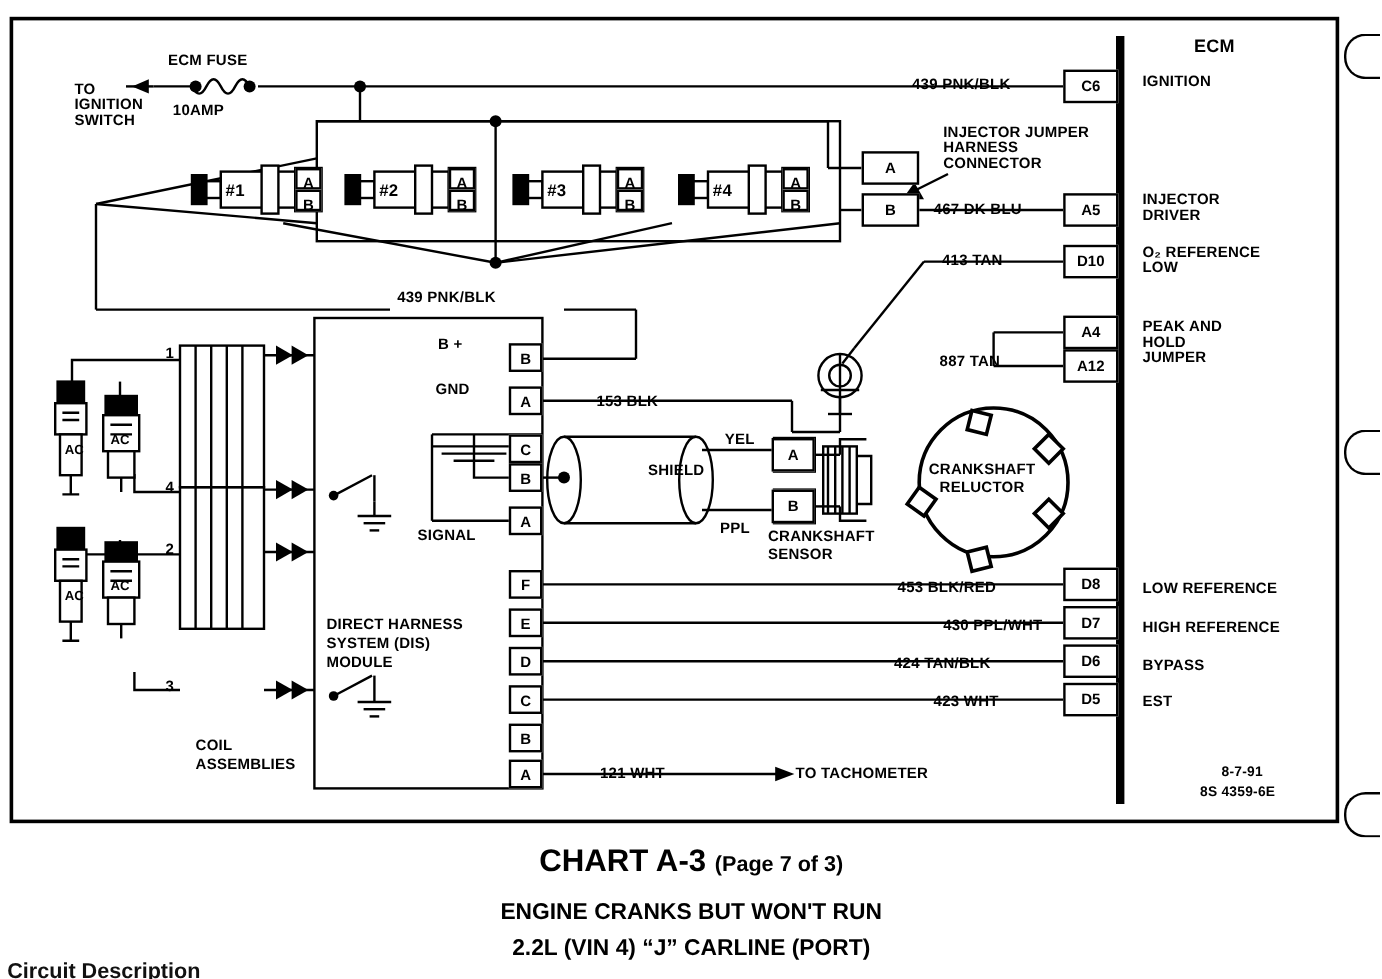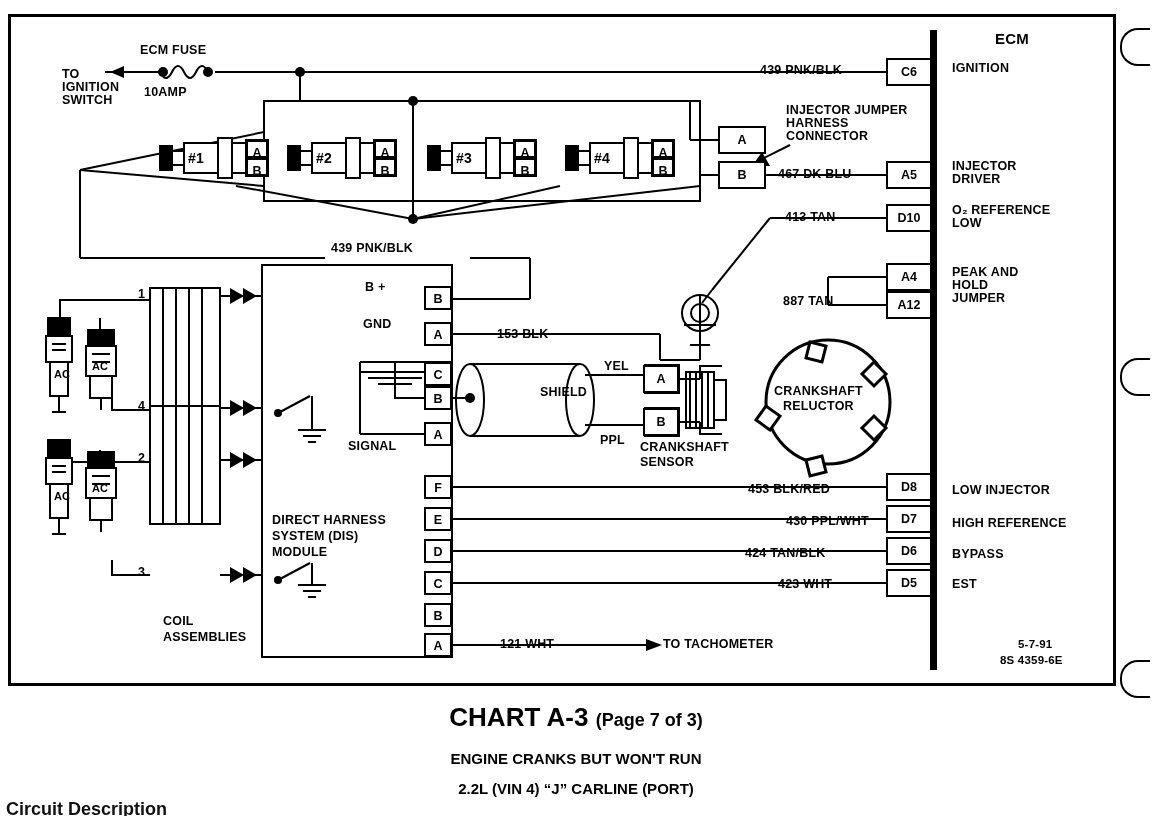--- a/index.html
+++ b/index.html
@@ -61,21 +61,21 @@
     line-height: 22px;
   }
   .title-area {
     position: absolute;
     left: 0;
     width: 1152px;
     text-align: center;
   }
   .t1 { font-size: 26px; font-weight: bold; }
   .t1 small { font-size: 18px; }
-  .t2 { font-size: 15px; font-weight: bold; }
+  .t2 { font-size: 19px; font-weight: bold; }
   .edge-mark {
     position: absolute;
     right: 2px;
     width: 28px;
     height: 34px;
     border: 2px solid #000;
     border-right: none;
     border-radius: 18px 0 0 18px;
     background: #fff;
   }
@@ -384,21 +384,21 @@
 CONNECTOR</div>
 
   <div class="lbl" style="left:952px; top:62px;">IGNITION</div>
   <div class="lbl" style="left:952px; top:160px;">INJECTOR
 DRIVER</div>
   <div class="lbl" style="left:952px; top:204px;">O₂ REFERENCE
 LOW</div>
   <div class="lbl" style="left:952px; top:266px;">PEAK AND
 HOLD
 JUMPER</div>
-  <div class="lbl" style="left:952px; top:484px;">LOW INJECTOR</div>
+  <div class="lbl" style="left:952px; top:484px;">LOW REFERENCE</div>
   <div class="lbl" style="left:952px; top:517px;">HIGH REFERENCE</div>
   <div class="lbl" style="left:952px; top:548px;">BYPASS</div>
   <div class="lbl" style="left:952px; top:578px;">EST</div>
 
   <div class="lbl" style="left:760px; top:64px;">439 PNK/BLK</div>
   <div class="lbl" style="left:778px; top:168px;">467 DK BLU</div>
   <div class="lbl" style="left:785px; top:211px;">413 TAN</div>
   <div class="lbl" style="left:783px; top:295px;">887 TAN</div>
   <div class="lbl" style="left:331px; top:242px;">439 PNK/BLK</div>
   <div class="lbl" style="left:497px; top:328px;">153 BLK</div>
@@ -425,21 +425,21 @@
 ASSEMBLIES</div>
 
   <div class="lbl" style="left:500px; top:386px;margin-left:40px;">SHIELD</div>
   <div class="lbl" style="left:604px; top:360px;">YEL</div>
   <div class="lbl" style="left:600px; top:434px;">PPL</div>
   <div class="lbl" style="left:640px; top:440px; line-height:15px;">CRANKSHAFT
 SENSOR</div>
   <div class="lbl" style="left:774px; top:384px; line-height:15px; text-align:center;">CRANKSHAFT
 RELUCTOR</div>
 
-  <div class="lbl sm" style="left:1018px; top:638px;">5-7-91</div>
+  <div class="lbl sm" style="left:1018px; top:638px;">8-7-91</div>
   <div class="lbl sm" style="left:1000px; top:654px;">8S 4359-6E</div>
 
   <div class="title-area t1" style="top:702px;">
     <span>CHART A-3</span>
     <small>(Page 7 of 3)</small>
   </div>
   <div class="title-area t2" style="top:750px;">ENGINE CRANKS BUT WON'T RUN</div>
   <div class="title-area t2" style="top:780px;">2.2L  (VIN 4)  “J”  CARLINE  (PORT)</div>
 
   <div class="bottom-left">Circuit Description</div>

